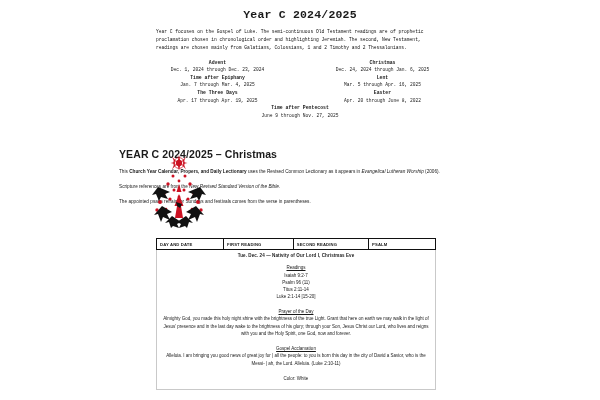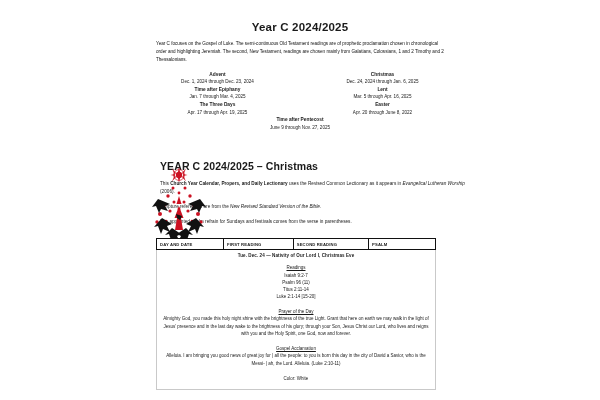--- a/index.html
+++ b/index.html
@@ -6,21 +6,21 @@
   html, body {
     width: 600px; height: 400px;
     background: #ffffff;
     font-family: "Liberation Sans", sans-serif;
     color: #1a1a1a;
     overflow: hidden;
   }
   .page { position: relative; width: 600px; height: 400px; background: #fff; }
 
   
-  .sec1 { padding: 21px 0 0 0; }
+  .sec1 { padding: 8px 0 0 0; font-family: Liberation Mono, monospace; }
   .sec1-title {
     text-align: center;
     font-size: 11.5px;
     font-weight: bold;
     letter-spacing: .2px;
     margin-bottom: 7px;
   }
   .intro {
     width: 288px;
     margin: 0 auto;
@@ -47,21 +47,21 @@
   .season-range {
     font-size: 4.6px;
     line-height: 1.6;
   }
   .season-full { width: 100%; text-align: center; }
 
   
   .sec2 {
     position: relative;
     margin-top: 28px;
-    padding-left: 102px;
+    padding-left: 61px;
     padding-right: 128px;
     min-height: 78px;
   }
   .emblem {
     position: absolute;
     left: 148px; top: 6px;
     width: 62px; height: 74px;
   }
   .sec2-title {
     font-size: 10.5px;

